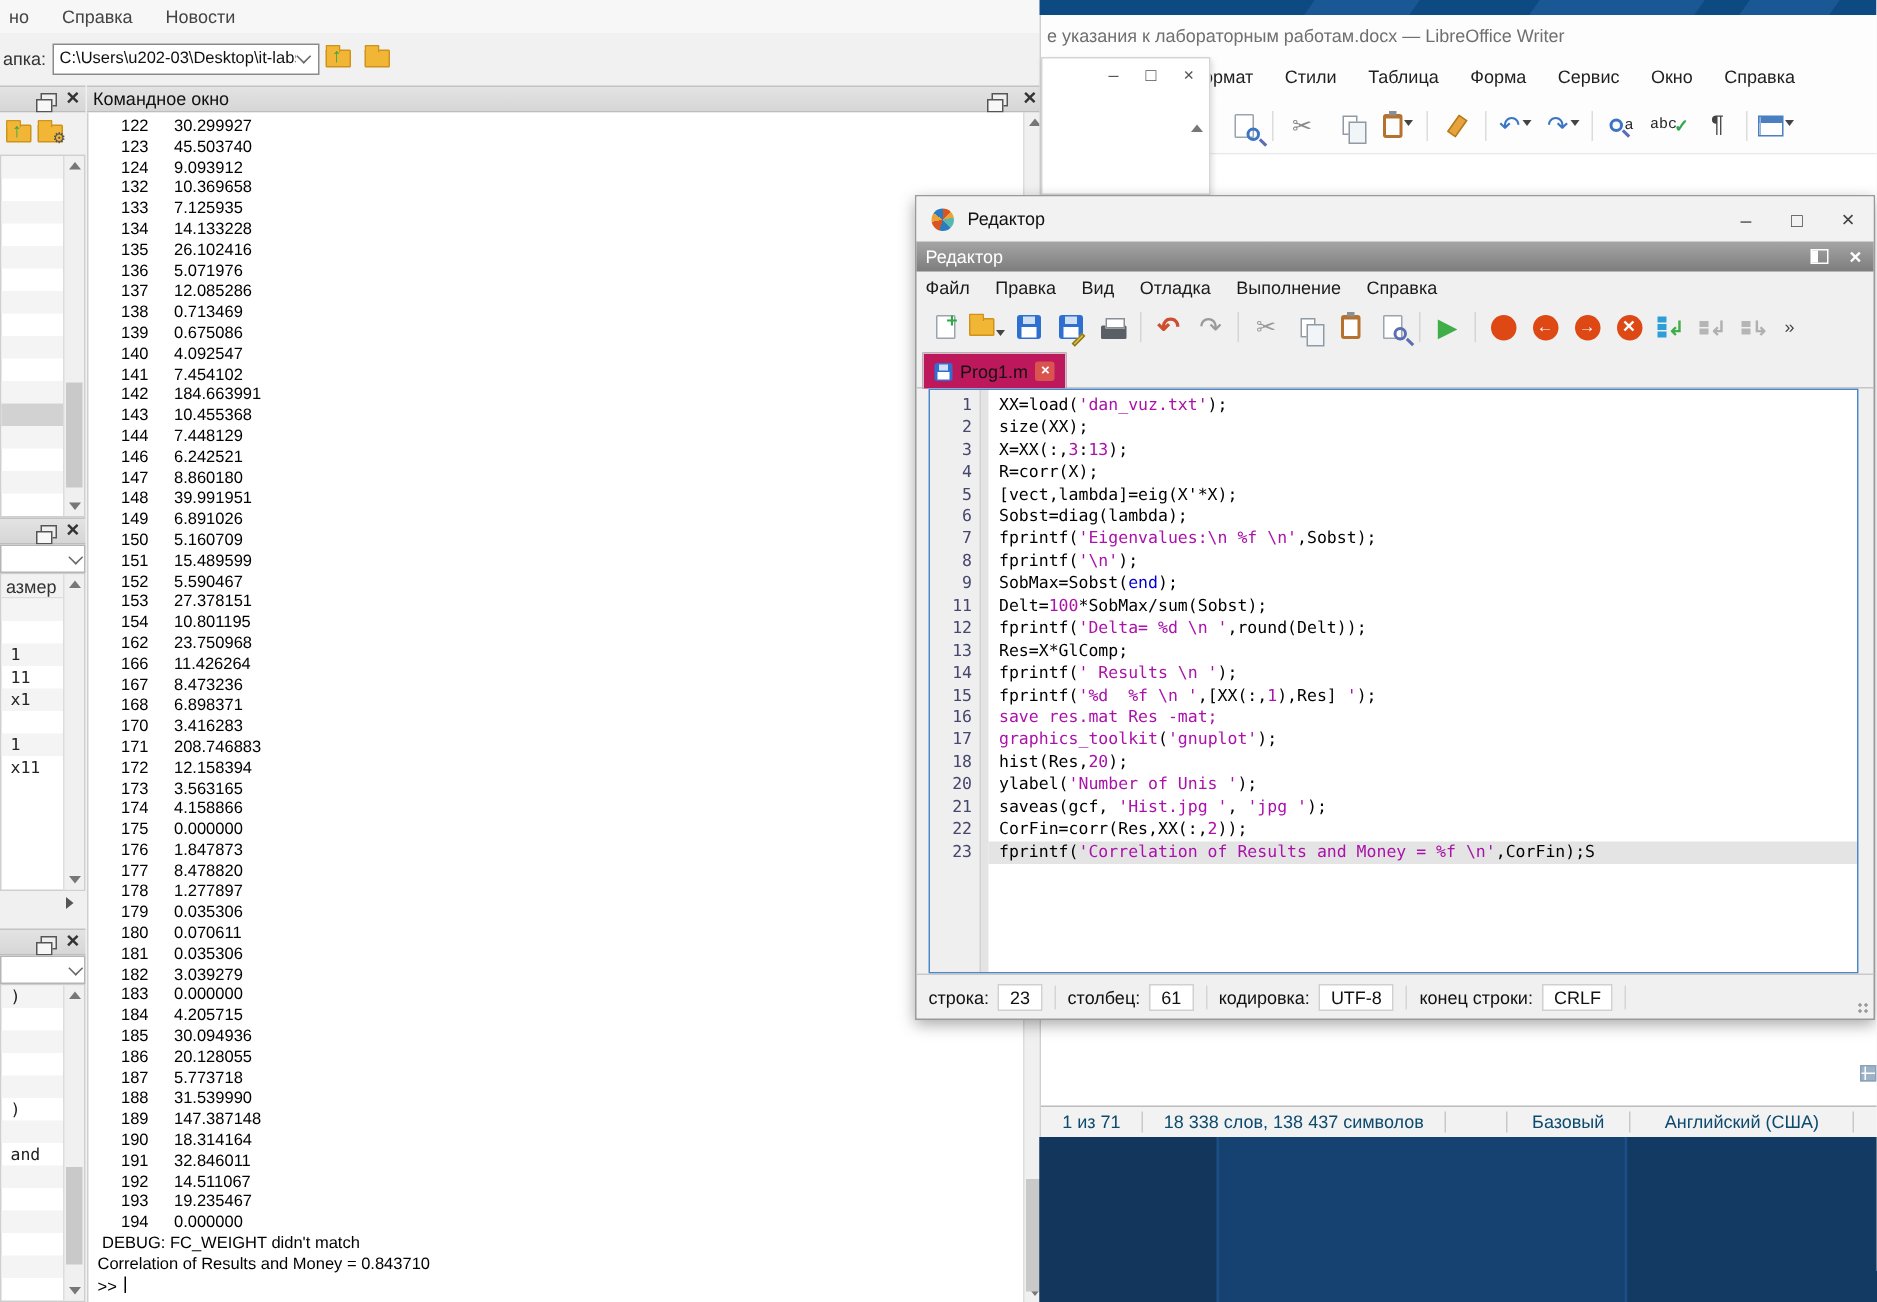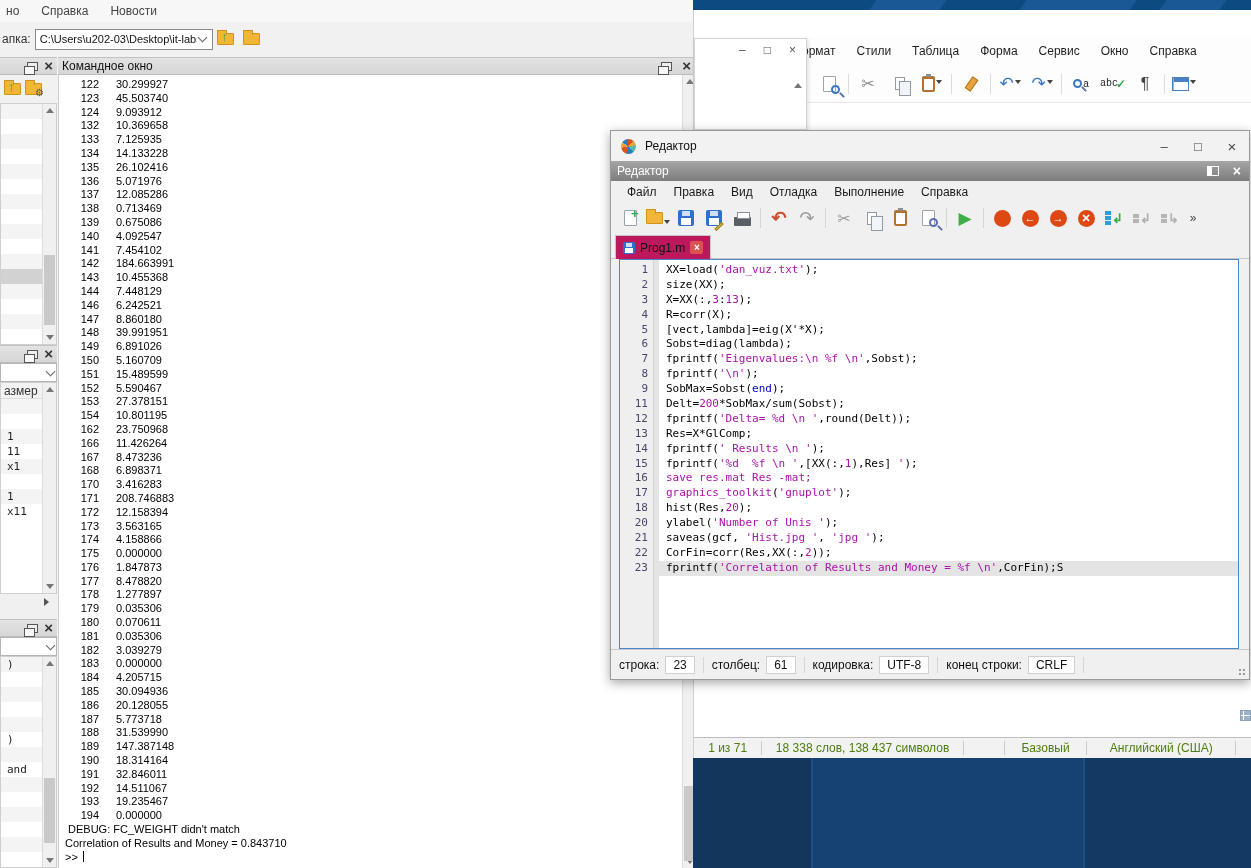--- a/index.html
+++ b/index.html
@@ -55,21 +55,21 @@
   #blue-top { left:693px; top:0; width:558px; height:10px; background:#0e4a82; overflow:hidden; }
   #blue-top .streak { position:absolute; top:0; height:10px; width:70px; background:#1d5c9b; transform:skewX(-35deg); opacity:.75; }
   #writer { left:693px; top:10px; width:558px; height:748px; background:#fff; border-left:1px solid #d0d0d0; }
   #w-titlebar { left:0; top:0; width:558px; height:27px; background:#fdfdfd; display:flex; align-items:center; color:#6f6f6f; font-size:12px; padding-left:4px; }
   #w-menubar { left:0; top:27px; width:558px; height:28px; background:#fdfdfd; display:flex; align-items:center; gap:21px; padding-left:108px; color:#1f1f1f; }
   #w-toolbar { left:0; top:55px; width:558px; height:38px; background:#fdfdfd; border-bottom:1px solid #e8e8e8; display:flex; align-items:center; gap:6px; padding-left:122px; }
   .wico { width:26px; height:26px; display:flex; align-items:center; justify-content:center; position:relative; color:#555; }
   .wsep { width:1px; height:20px; background:#dcdcdc; }
   .dd { width:0; height:0; border:3px solid transparent; border-top:4px solid #444; margin-left:1px; }
   #w-doc { left:0; top:93px; width:558px; height:634px; background:#fff; }
-  #w-status { left:0; top:727px; width:558px; height:21px; background:#f2f2f2; border-top:1px solid #bdbdbd; display:flex; align-items:center; font-size:12px; color:#4d7c0f; }
+  #w-status { left:0; top:727px; width:558px; height:21px; background:#f2f2f2; border-top:1px solid #bdbdbd; display:flex; align-items:center; font-size:12px; color:#0c4a6e;justify-content:center; }
   #w-status .cell { padding:0 8px; white-space:nowrap; overflow:hidden; }
   #w-status .sep { width:1px; height:14px; background:#c9c9c9; }
   #blue-bottom { left:693px; top:758px; width:558px; height:110px; background:#123a63; }
   #blue-bottom .band { position:absolute; top:0; height:110px; }
   #grid-icon { left:1240px; top:710px; width:11px; height:11px; background:
       linear-gradient(#9db3c8,#9db3c8); box-shadow: inset 0 0 0 1px #8aa1b8; }
   #grid-icon:before { content:""; position:absolute; left:3px; top:1px; width:1px; height:9px; background:#fff; }
   #grid-icon:after { content:""; position:absolute; left:1px; top:5px; width:9px; height:1px; background:#fff; }
 
   
@@ -82,21 +82,21 @@
   #ed-titlebar { left:0; top:0; width:638px; height:30px; background:#f2f2f2; display:flex; align-items:center; }
   #ed-logo { width:15px; height:15px; border-radius:50%; margin:0 9px 0 10px;
      background:conic-gradient(#d9541e 0 12%, #e8a33d 12% 22%, #58b7b0 22% 38%, #2b7bc0 38% 55%, #d9541e 55% 72%, #e8a33d 72% 85%, #2b7bc0 85% 100%); }
   #ed-titlebar .t { flex:1; color:#111; }
   .wc { width:34px; text-align:center; color:#444; font-size:13px; }
   #ed-dockbar { left:0; top:30px; width:638px; height:20px; background:linear-gradient(#a5a5a5,#7d7d7d); display:flex; align-items:center; color:#fff; padding-left:6px; font-size:12px; }
   #ed-dockbar .t { flex:1; }
   .wdock { position:relative; width:12px; height:10px; border:1px solid #fff; margin-right:14px; }
   .wdock:before { content:""; position:absolute; left:0; top:0; width:4px; height:8px; background:#fff; }
   #ed-dockbar .x { color:#fff; font-size:14px; font-weight:bold; margin-right:8px; }
-  #ed-menubar { left:0; top:50px; width:638px; height:22px; display:flex; align-items:center; gap:17px; padding-left:16px; color:#1a1a1a; }
+  #ed-menubar { left:0; top:50px; width:638px; height:22px; display:flex; align-items:center; gap:17px; padding-left:6px; color:#1a1a1a; }
   #ed-toolbar { left:0; top:72px; width:638px; height:30px; display:flex; align-items:center; gap:2px; padding-left:6px; }
   .ebtn { width:26px; height:26px; display:flex; align-items:center; justify-content:center; position:relative; }
   .esep { width:1px; height:20px; background:#d5d5d5; margin:0 3px; }
   .page { width:13px; height:16px; background:#fff; border:1px solid #9aa4ad; border-radius:1px; position:relative; }
   .plus { position:absolute; right:-3px; top:-5px; color:#2ea84a; font-weight:bold; font-size:13px; }
   .floppy { width:16px; height:16px; background:#2f6fd0; border-radius:2px; position:relative; }
   .floppy:before { content:""; position:absolute; left:4px; top:1px; width:8px; height:5px; background:#cfe0f5; }
   .floppy:after { content:""; position:absolute; left:3px; top:8px; width:10px; height:7px; background:#fff; }
   .pencil { position:absolute; right:-2px; bottom:-2px; width:10px; height:3px; background:#e8c23a; border:1px solid #8a7a20; transform:rotate(-45deg); }
   .printer { width:17px; height:9px; background:#5a5f66; border-radius:1px; position:relative; margin-top:6px; }
@@ -281,20 +281,23 @@
     </div>
   </div>
 
   <div id="blue-top" class="abs">
     <div class="streak" style="left:180px;"></div>
     <div class="streak" style="left:330px;width:110px;"></div>
     <div class="streak" style="left:470px;width:60px;"></div>
   </div>
 
   <div id="writer" class="abs">
+    <div id="w-titlebar" class="abs">
+      <span>е указания к лабораторным работам.docx — LibreOffice Writer</span>
+    </div>
     <div id="w-menubar" class="abs">
         <span>ормат</span>
         <span>Стили</span>
         <span>Таблица</span>
         <span>Форма</span>
         <span>Сервис</span>
         <span>Окно</span>
         <span>Справка</span>
       </div>
     <div id="w-toolbar" class="abs">
@@ -503,21 +506,21 @@
       <div id="code-lines">
           <div class="cl" style="position: relative;"><span class="ln">1</span><span class="ct"><span class="c-p">XX=load(</span><span class="c-s">'dan_vuz.txt'</span><span class="c-p">);</span></span></div>
           <div class="cl" style="position: relative;"><span class="ln">2</span><span class="ct"><span class="c-p">size(XX);</span></span></div>
           <div class="cl" style="position: relative;"><span class="ln">3</span><span class="ct"><span class="c-p">X=XX(:,</span><span class="c-n">3</span><span class="c-p">:</span><span class="c-n">13</span><span class="c-p">);</span></span></div>
           <div class="cl" style="position: relative;"><span class="ln">4</span><span class="ct"><span class="c-p">R=corr(X);</span></span></div>
           <div class="cl" style="position: relative;"><span class="ln">5</span><span class="ct"><span class="c-p">[vect,lambda]=eig(X'*X);</span></span></div>
           <div class="cl" style="position: relative;"><span class="ln">6</span><span class="ct"><span class="c-p">Sobst=diag(lambda);</span></span></div>
           <div class="cl" style="position: relative;"><span class="ln">7</span><span class="ct"><span class="c-p">fprintf(</span><span class="c-s">'Eigenvalues:\n %f \n'</span><span class="c-p">,Sobst);</span></span></div>
           <div class="cl" style="position: relative;"><span class="ln">8</span><span class="ct"><span class="c-p">fprintf(</span><span class="c-s">'\n'</span><span class="c-p">);</span></span></div>
           <div class="cl" style="position: relative;"><span class="ln">9</span><span class="ct"><span class="c-p">SobMax=Sobst(</span><span class="c-k">end</span><span class="c-p">);</span></span></div>
-          <div class="cl" style="position: relative;"><span class="ln">11</span><span class="ct"><span class="c-p">Delt=</span><span class="c-n">200</span><span class="c-p">*SobMax/sum(Sobst);</span></span></div>
+          <div class="cl" style="position: relative;"><span class="ln">11</span><span class="ct"><span class="c-p">Delt=</span><span class="c-n">100</span><span class="c-p">*SobMax/sum(Sobst);</span></span></div>
           <div class="cl" style="position: relative;"><span class="ln">12</span><span class="ct"><span class="c-p">fprintf(</span><span class="c-s">'Delta= %d \n '</span><span class="c-p">,round(Delt));</span></span></div>
           <div class="cl" style="position: relative;"><span class="ln">13</span><span class="ct"><span class="c-p">Res=X*GlComp;</span></span></div>
           <div class="cl" style="position: relative;"><span class="ln">14</span><span class="ct"><span class="c-p">fprintf(</span><span class="c-s">' Results \n '</span><span class="c-p">);</span></span></div>
           <div class="cl" style="position: relative;"><span class="ln">15</span><span class="ct"><span class="c-p">fprintf(</span><span class="c-s">'%d  %f \n '</span><span class="c-p">,[XX(:,</span><span class="c-n">1</span><span class="c-p">),Res] </span><span class="c-s">'</span><span class="c-p">);</span></span></div>
           <div class="cl" style="position: relative;"><span class="ln">16</span><span class="ct"><span class="c-s">save res.mat Res -mat;</span></span></div>
           <div class="cl" style="position: relative;"><span class="ln">17</span><span class="ct"><span class="c-s">graphics_toolkit</span><span class="c-p">(</span><span class="c-s">'gnuplot'</span><span class="c-p">);</span></span></div>
           <div class="cl" style="position: relative;"><span class="ln">18</span><span class="ct"><span class="c-p">hist(Res,</span><span class="c-n">20</span><span class="c-p">);</span></span></div>
           <div class="cl" style="position: relative;"><span class="ln">20</span><span class="ct"><span class="c-p">ylabel(</span><span class="c-s">'Number of Unis '</span><span class="c-p">);</span></span></div>
           <div class="cl" style="position: relative;"><span class="ln">21</span><span class="ct"><span class="c-p">saveas(gcf, </span><span class="c-s">'Hist.jpg '</span><span class="c-p">, </span><span class="c-s">'jpg '</span><span class="c-p">);</span></span></div>
           <div class="cl" style="position: relative;"><span class="ln">22</span><span class="ct"><span class="c-p">CorFin=corr(Res,XX(:,</span><span class="c-n">2</span><span class="c-p">));</span></span></div>

